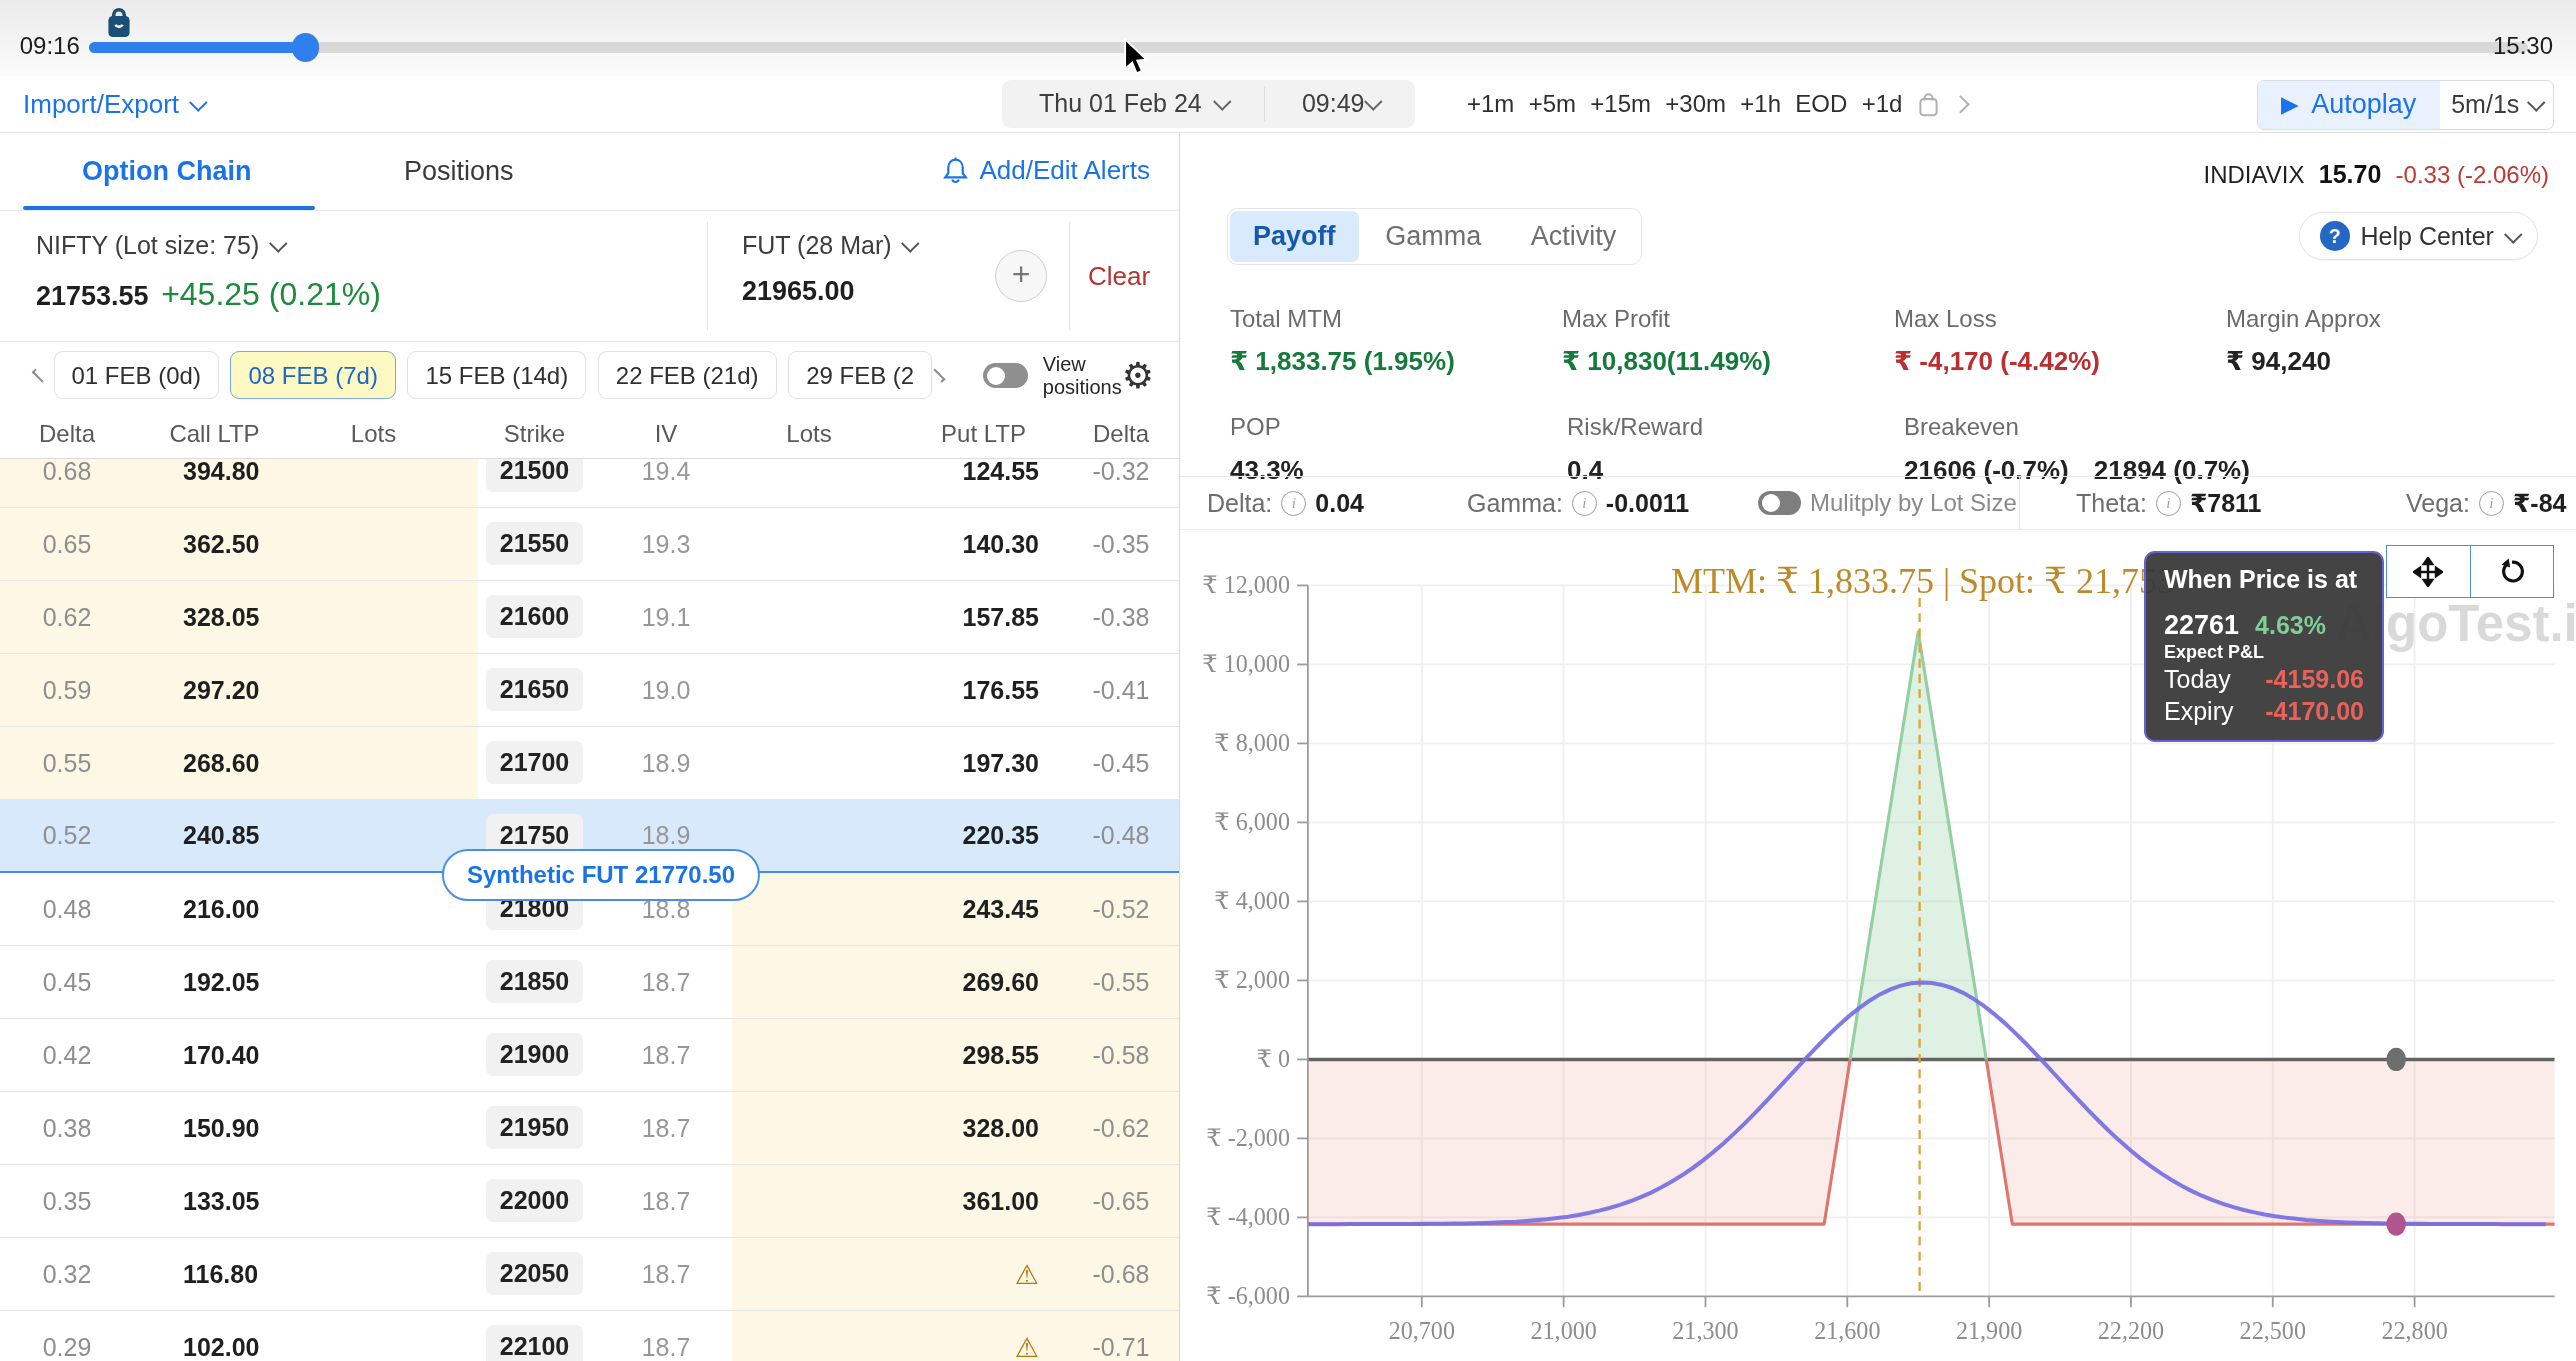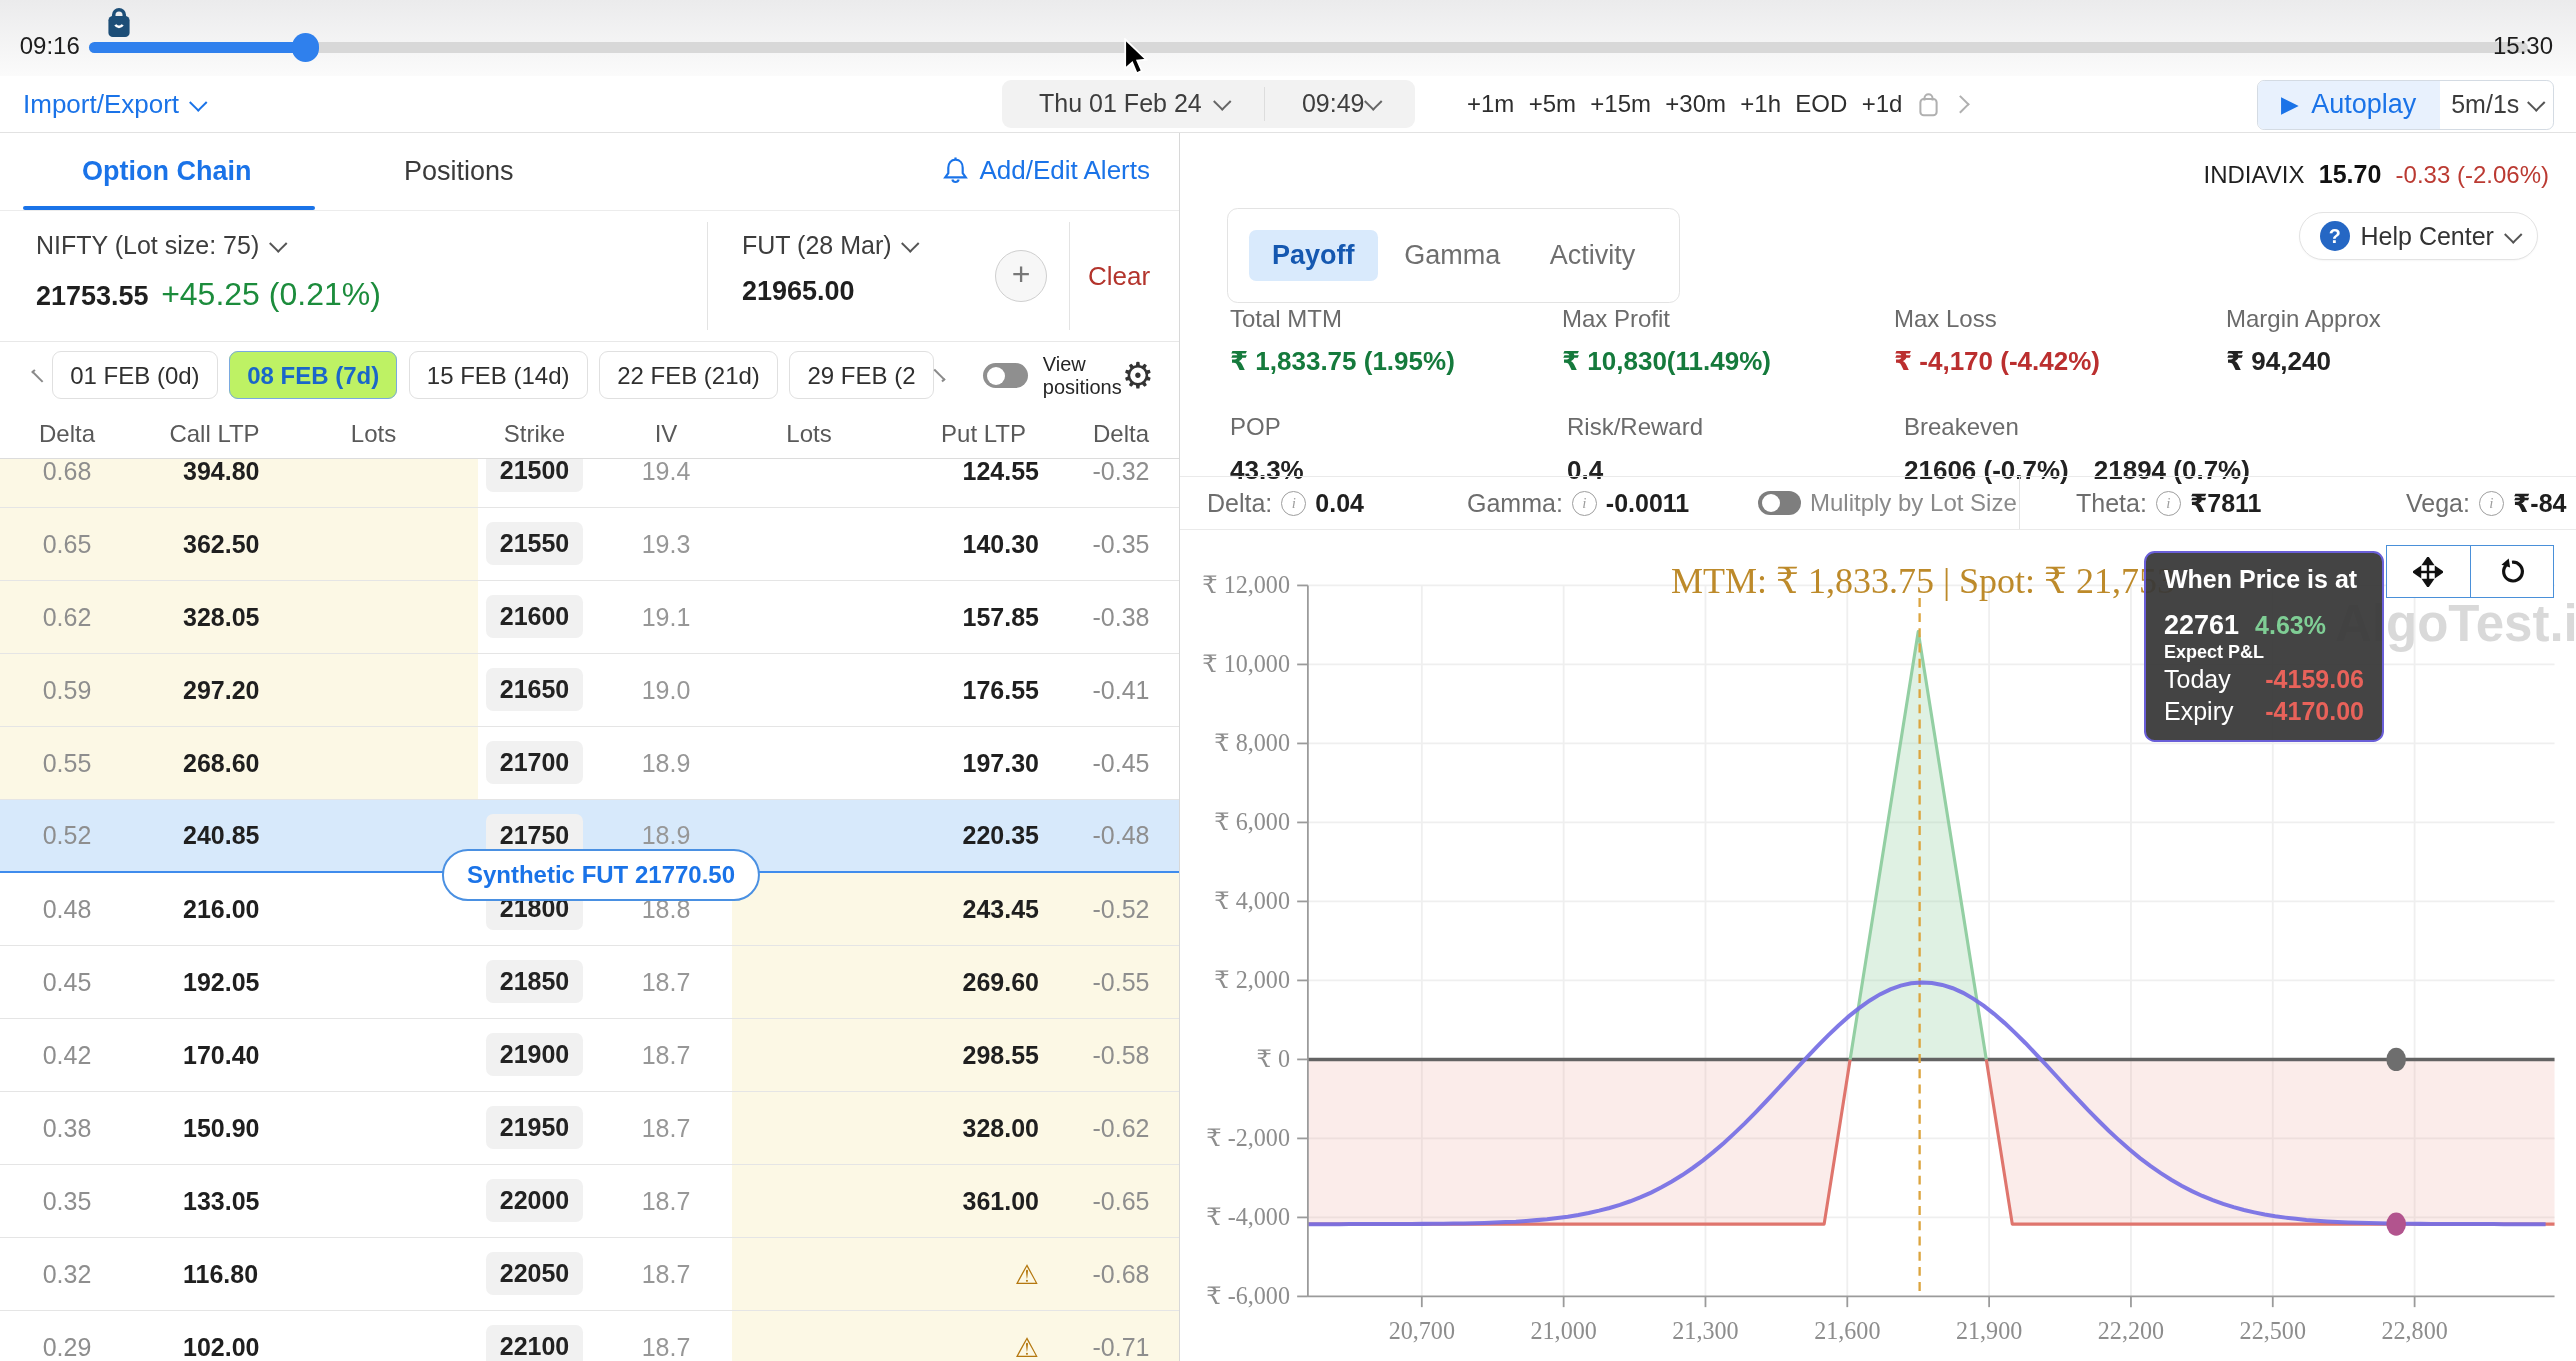--- a/index.html
+++ b/index.html
@@ -44,21 +44,21 @@
   .symrow .vdiv{position:absolute;top:10.7px;bottom:10.7px;width:0.9px;background:#e3e3e3;}
   .symblock{position:absolute;top:19.7px;}
   .symname{font-size:25px;color:#3d3d3d;display:flex;align-items:center;gap:10.7px;cursor:pointer;}
   .symprice{margin-top:16px;font-size:27px;font-weight:bold;color:#1f1f1f;}
   .symchg{font-weight:normal;font-size:32px;color:#1c8c3c;margin-left:12.5px;}
   .plusbtn{position:absolute;left:995px;top:39px;width:50px;height:50px;border-radius:50%;border:0.9px solid #cfcfcf;background:#f7f7f7;color:#777;font-size:32px;line-height:47px;text-align:center;cursor:pointer;}
   .clearbtn{position:absolute;left:1088px;top:50px;color:#b3342c;font-size:26px;cursor:pointer;}
   
   .chipsrow{position:relative;height:67px;display:flex;align-items:center;padding-left:34px;}
   .chip{border:0.9px solid #e0e0e0;border-radius:9px;background:#fff;padding:9.8px 17px;font-size:24px;color:#2f2f2f;margin-right:11.6px;white-space:nowrap;cursor:pointer;}
-  .chip.sel{background:#bef264;border-color:#7aa9e0;color:#1a66c9;font-weight:bold;}
+  .chip.sel{background:#fef9c3;border-color:#7aa9e0;color:#1a66c9;font-weight:normal;}
   .chip.clip{max-width:114px;overflow:hidden;margin-right:1.8px;}
   .chev-big{width:13.4px;height:13.4px;border-width:2.7px;color:#8a8a8a;margin:0 12.5px 0 1.8px;cursor:pointer;}
   .toggle{width:45px;height:25px;border-radius:13.4px;background:#8f8f8f;position:relative;margin-left:30px;cursor:pointer;flex:none;}
   .toggle .knob{position:absolute;left:3.6px;top:3.6px;width:18px;height:18px;border-radius:50%;background:#fff;}
   .vp-label{margin-left:14.3px;font-size:20px;color:#262626;}
   .gear{margin-left:auto;margin-right:25px;font-size:36px;color:#333;cursor:pointer;font-family:"DejaVu Sans",sans-serif;}
   
   .thead{height:49px;display:grid;grid-template-columns:134px 161px 157px 165px 98px 188px 161px 114px;align-items:center;border-bottom:0.9px solid #dcdcdc;font-size:24px;color:#595959;}
   .thead div{text-align:center;}
   .tbody{position:relative;height:904px;overflow:hidden;}
@@ -71,21 +71,21 @@
   .c-cltp{padding-left:49px;font-weight:bold;color:#1f1f1f;}
   .c-strike{text-align:center;}
   .c-strike span{background:#f1f1f1;border-radius:7.2px;padding:7.2px 13.4px;font-weight:bold;color:#222;}
   .c-iv{text-align:center;color:#979797;}
   .c-pltp{text-align:right;padding-right:25px;font-weight:bold;color:#1f1f1f;}
   .c-warn{color:#b4770e;font-weight:normal;font-size:27px;font-family:"DejaVu Sans",sans-serif;}
   .synth{position:absolute;left:601px;top:390px;transform:translateX(-50%);background:#fff;border:2.7px solid #4a90e2;border-radius:27px;padding:9.8px 23px;color:#1a73e8;font-weight:bold;font-size:24px;white-space:nowrap;z-index:5;}
   
   .vix{position:absolute;right:27px;top:27px;font-size:24px;display:flex;gap:14.3px;align-items:baseline;}
   .vix .v-name{color:#1f1f1f;} .vix .v-val{font-weight:bold;color:#111;font-size:25px;} .vix .v-chg{color:#bb3a32;}
-  .ptabs{position:absolute;left:47px;top:75px;border:1.8px solid #e3e3e3;border-radius:10.7px;display:flex;padding:21px;gap:3.6px;background:#fff;}
+  .ptabs{position:absolute;left:47px;top:75px;border:1.8px solid #e3e3e3;border-radius:10.7px;display:flex;padding:2px;gap:3.6px;background:#fff;}
   .ptab{padding:9.8px 23px;font-size:27px;color:#6f6f6f;border-radius:7.2px;cursor:pointer;}
   .ptab.sel{background:#d9eafc;color:#1558b0;font-weight:bold;}
   .helppill{position:absolute;right:38px;top:79px;border:0.9px solid #e3e3e3;border-radius:27px;padding:8px 19.7px;display:flex;align-items:center;gap:10.7px;font-size:25px;color:#333;background:#fff;cursor:pointer;box-shadow:0 0.9px 1.8px rgba(0,0,0,.04);}
   .qmark{width:30px;height:30px;border-radius:50%;background:#2567c4;color:#fff;font-size:19.7px;font-weight:bold;text-align:center;line-height:30px;}
   .stats{position:absolute;left:50px;top:172px;right:18px;}
   .stats .srow{display:flex;}
   .stat{width:337px;}
   .stat .lbl{font-size:24px;color:#6b6b6b;}
   .stat .val{margin-top:13.4px;font-size:26px;font-weight:bold;color:#222;}
   .stat .val.green{color:#157a3c;} .stat .val.red{color:#bb2f2f;}

